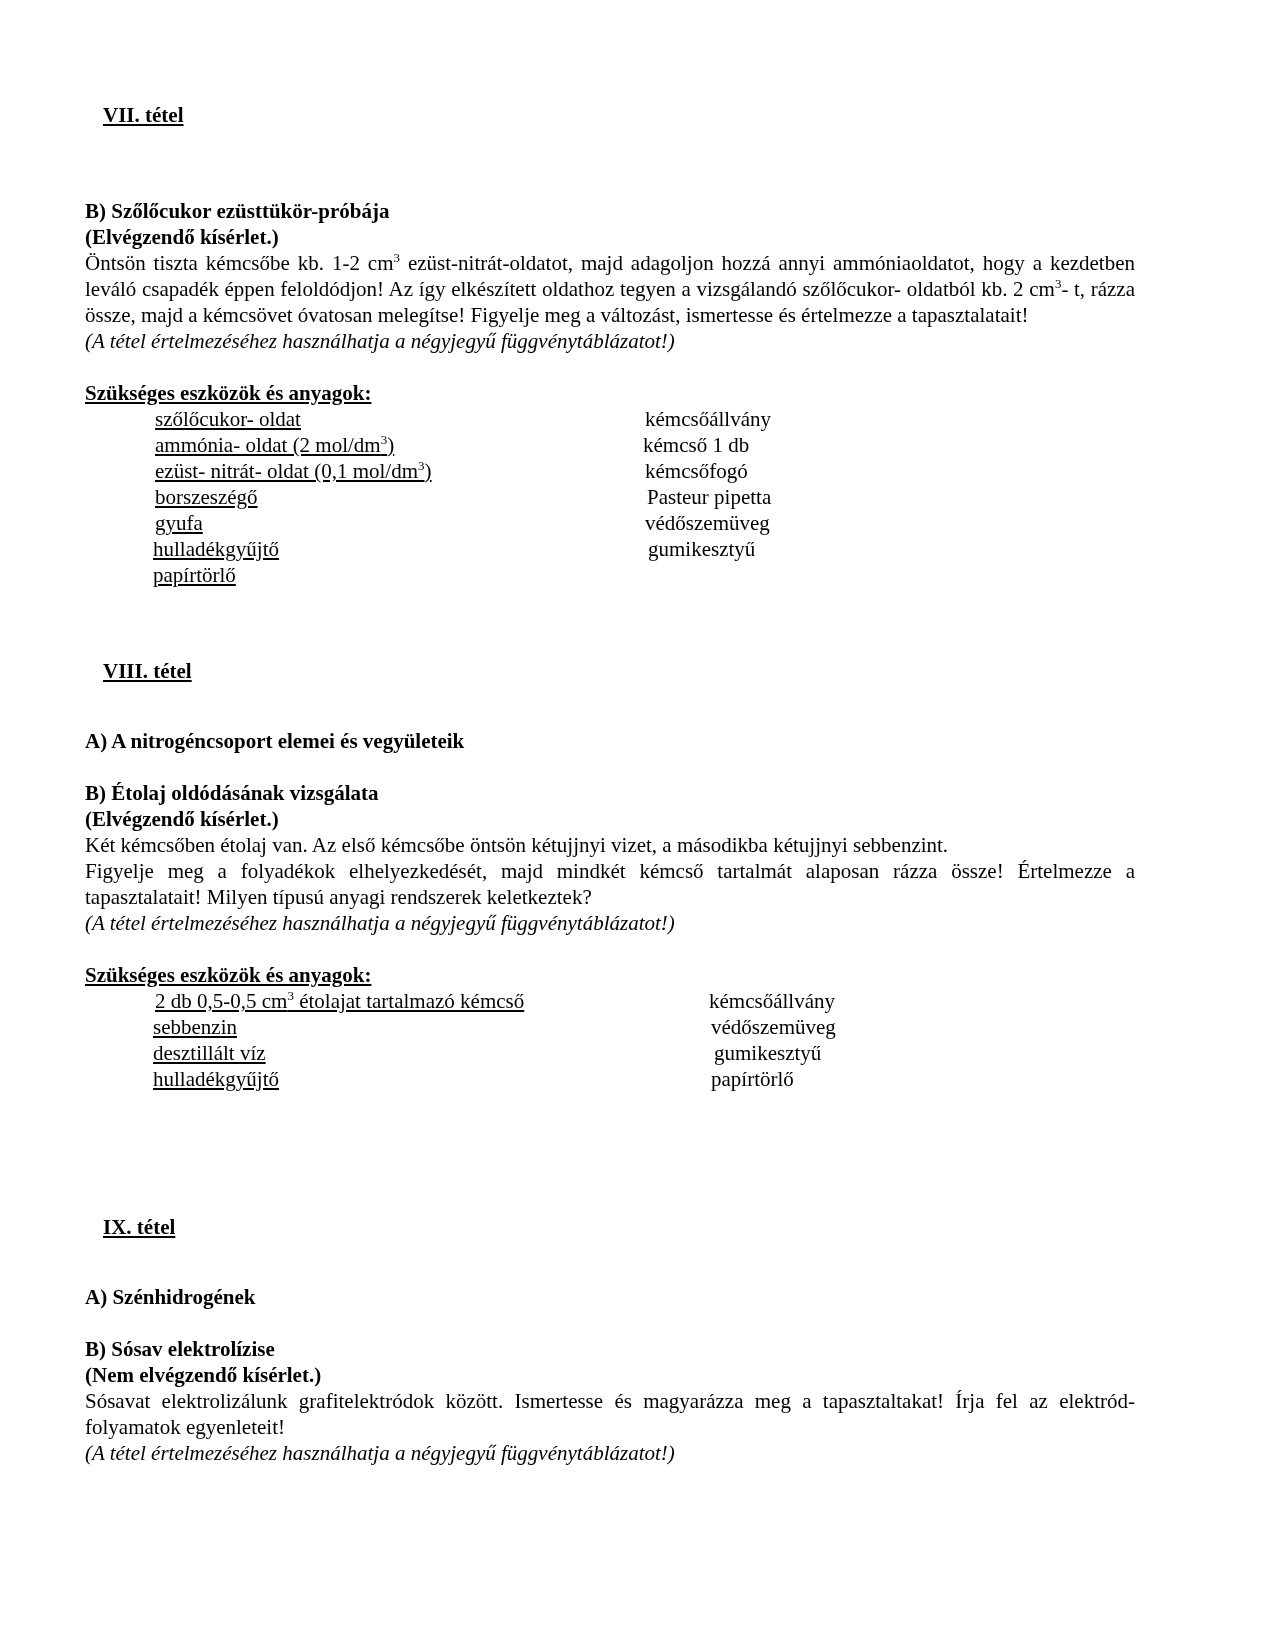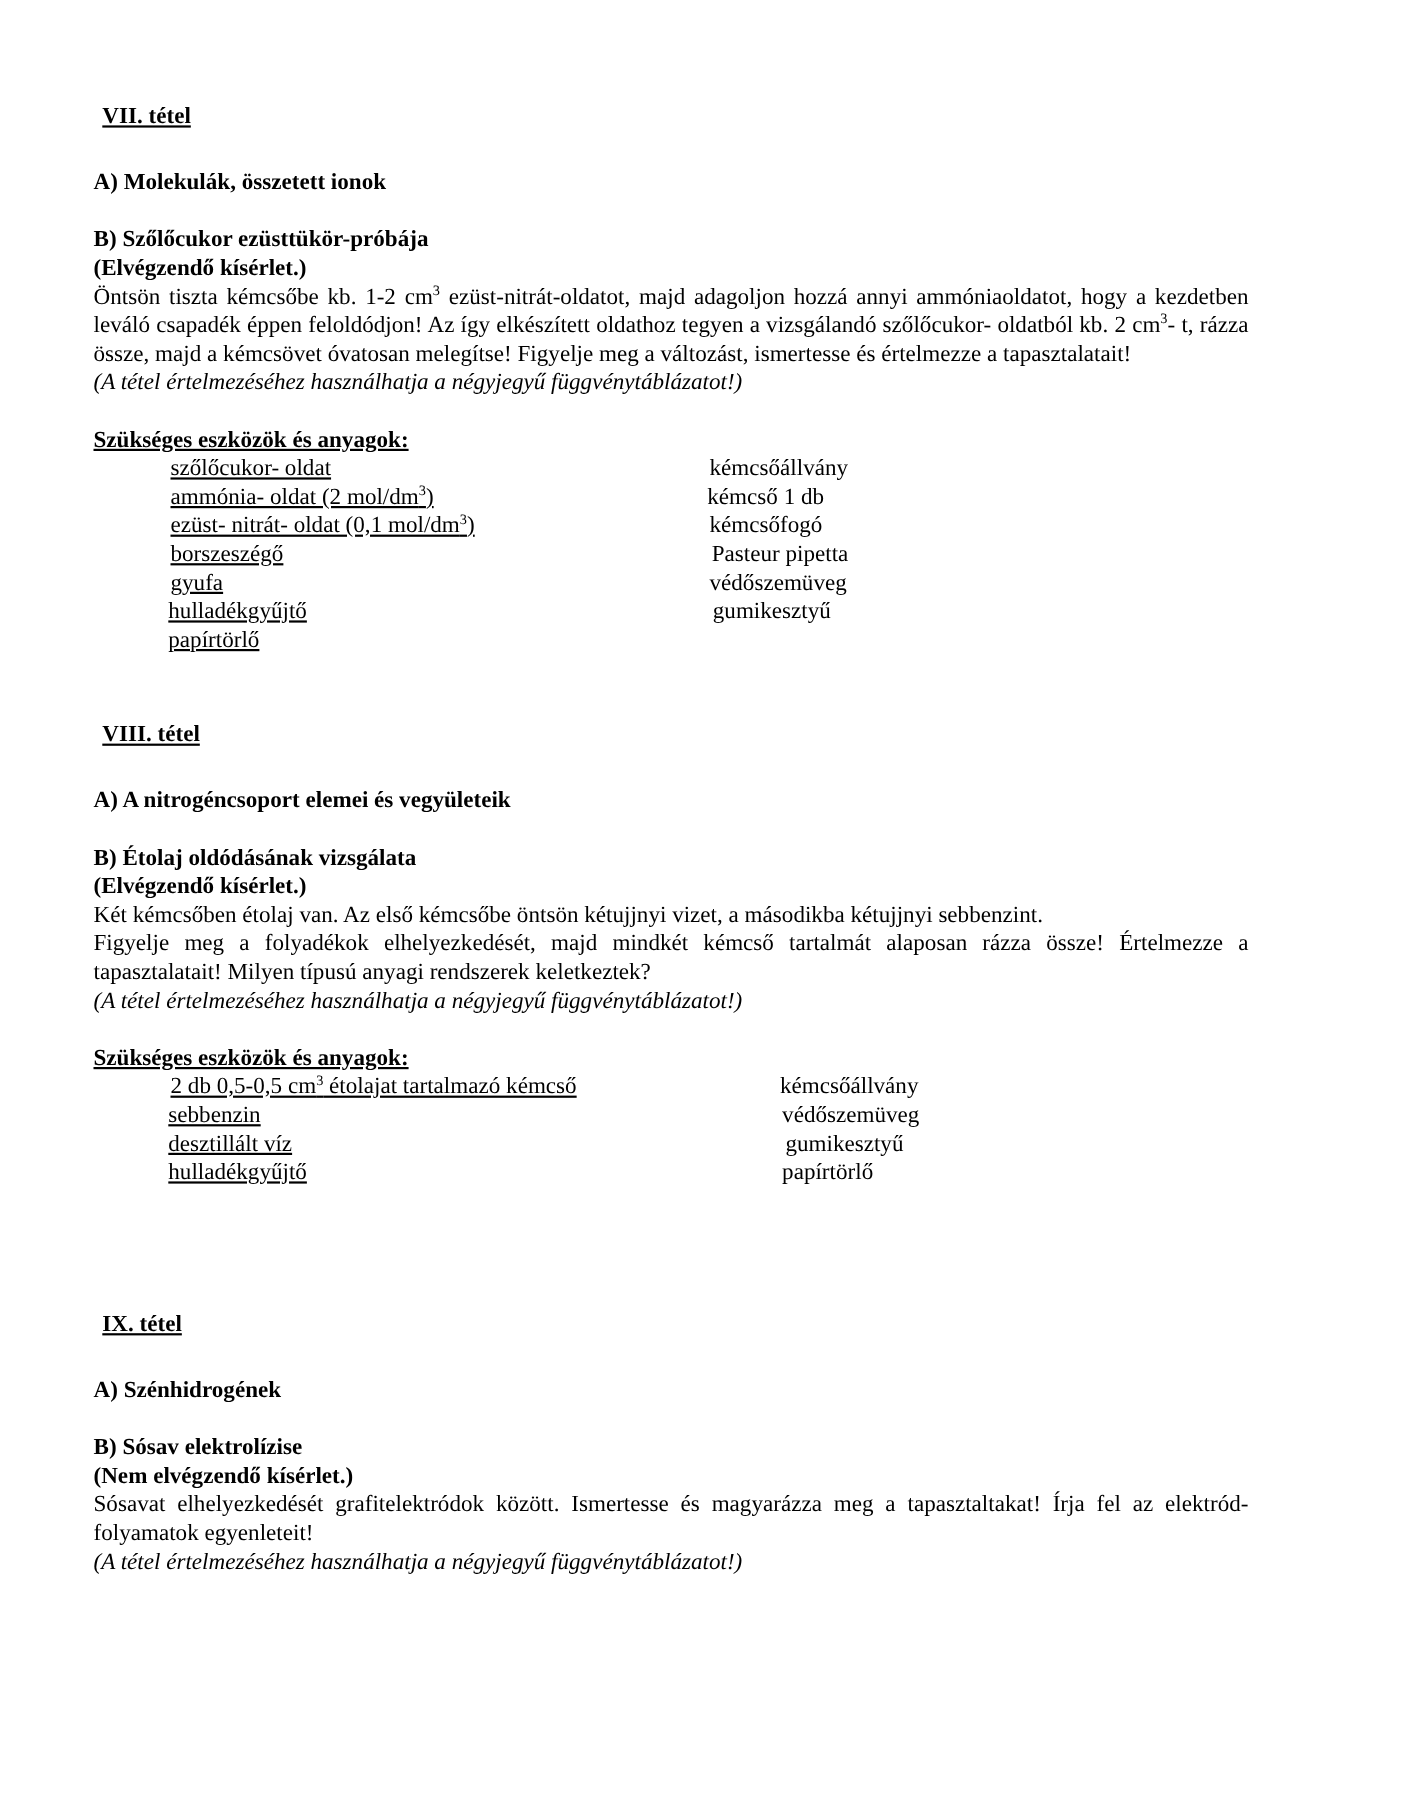--- a/index.html
+++ b/index.html
@@ -2,41 +2,40 @@
 <html><head>
 <meta charset="utf-8">
 <style>
   html, body { margin: 0; padding: 0; background: #ffffff; }
   body {
     width: 1275px; height: 1650px; position: relative; overflow: hidden;
     font-family: "Liberation Serif", "DejaVu Serif", serif;
     color: #000; font-size: 21px; line-height: 26px;
   }
   .page { position: absolute; left: 85px; top: 84px; width: 1050px; }
-  .title { font-weight: bold; text-decoration: underline; margin: 8px; }
+  .title { font-weight: bold; text-decoration: underline; margin: 18px; }
   .heading { font-weight: bold; margin: 0; }
   .para { margin: 0; text-align: justify; }
   .italic { font-style: italic; margin: 0; }
   .under { text-decoration: underline; margin: 0; font-weight: bold; }
   .gap26 { height: 26px; }
   .req { position: relative; }
   .req-row { height: 26px; position: relative; }
   .req-left { position: absolute; left: 70px; white-space: nowrap; text-decoration: underline; }
   .req-right { position: absolute; white-space: nowrap; }
   sup { font-size: 13px; line-height: 0; vertical-align: super; }
 </style>
 </head>
 <body>
 
 <div class="page">
 
   <section>
     <p class="title">VII. tétel</p>
     <div class="gap26"></div>
-    <p class="heading">A) Molekulák, összetett ionok</p>
     <div class="gap26"></div>
     <p class="heading">B) Szőlőcukor ezüsttükör-próbája</p>
     <p class="heading">(Elvégzendő kísérlet.)</p>
     <p class="para"><span>Öntsön tiszta kémcsőbe kb. 1-2 cm</span><sup>3</sup><span> ezüst-nitrát-oldatot, majd adagoljon hozzá annyi ammóniaoldatot, hogy a kezdetben leváló csapadék éppen feloldódjon! Az így elkészített oldathoz tegyen a vizsgálandó szőlőcukor- oldatból kb. 2 cm</span><sup>3</sup><span>- t, rázza össze, majd a kémcsövet óvatosan melegítse! Figyelje meg a változást, ismertesse és értelmezze a tapasztalatait!</span></p>
     <p class="italic">(A tétel értelmezéséhez használhatja a négyjegyű függvénytáblázatot!)</p>
     <div class="gap26"></div>
     <p class="under">Szükséges eszközök és anyagok:</p>
     <div class="req">
       <div class="req-row">
           <span class="req-left"><span>szőlőcukor- oldat</span></span>
@@ -104,17 +103,17 @@
 
   <div style="height:104px"></div>
 
   <section>
     <p class="title">IX. tétel</p>
     <div class="gap26"></div>
     <p class="heading">A) Szénhidrogének</p>
     <div class="gap26"></div>
     <p class="heading">B) Sósav elektrolízise</p>
     <p class="heading">(Nem elvégzendő kísérlet.)</p>
-    <p class="para">Sósavat elhelyezkedését grafitelektródok között. Ismertesse és magyarázza meg a tapasztaltakat! Írja fel az elektród-folyamatok egyenleteit!</p>
+    <p class="para">Sósavat elektrolizálunk grafitelektródok között. Ismertesse és magyarázza meg a tapasztaltakat! Írja fel az elektród-folyamatok egyenleteit!</p>
     <p class="italic">(A tétel értelmezéséhez használhatja a négyjegyű függvénytáblázatot!)</p>
   </section>
 
 </div>
 
 </body></html>

